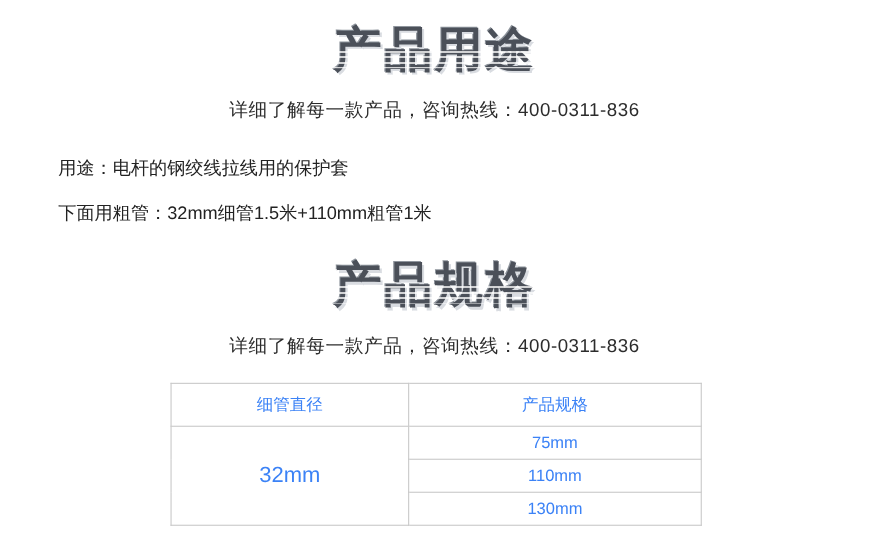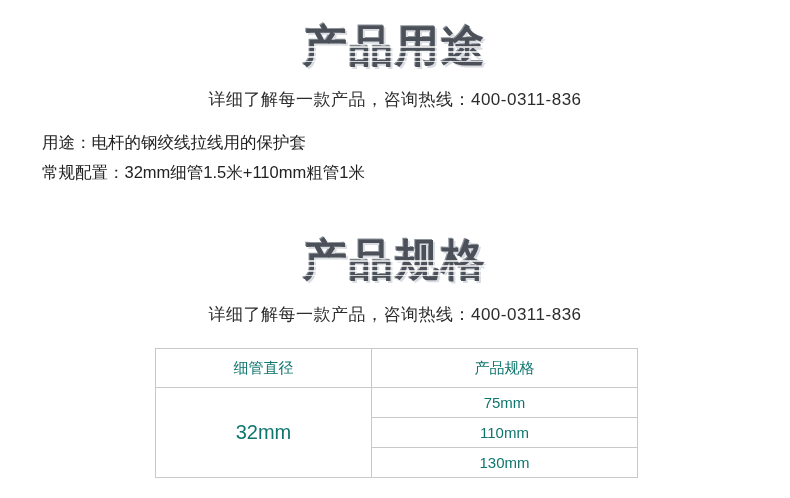--- a/index.html
+++ b/index.html
@@ -63,33 +63,33 @@
     letter-spacing: 0.5px;
   }
 
   
   .desc {
     font-size: 16.5px;
     line-height: 1.55;
     color: #222;
   }
   .desc p {
-    margin: 4px;
+    margin: 15px;
   }
 
   
   .spec-table {
     border-collapse: collapse;
     table-layout: fixed;
   }
   .spec-table td {
     border: 1px solid #c9c9c9;
     text-align: center;
     font-size: 15px;
-    color: #0f766e;
+    color: #3b82f6;
     padding: 6px 0;
   }
   .spec-table td.head {
     height: 26px;
   }
   .spec-table td.thin-val {
     font-size: 20px;
   }
 
   
@@ -111,21 +111,21 @@
       <span class="stripes"></span>
     </div>
   </div>
 
   <div id="subtitle-1">
     <div class="subtitle">详细了解每一款产品，咨询热线：400-0311-836</div>
   </div>
 
   <div id="desc-block" class="desc">
     <p>用途：电杆的钢绞线拉线用的保护套</p>
-    <p>常规配置：32mm细管1.5米+110mm粗管1米</p>
+    <p>下面用粗管：32mm细管1.5米+110mm粗管1米</p>
   </div>
 
   <div id="banner-2">
     <div class="banner">
       <span class="banner-text">产品规格</span>
       <span class="stripes"></span>
     </div>
   </div>
 
   <div id="subtitle-2">

